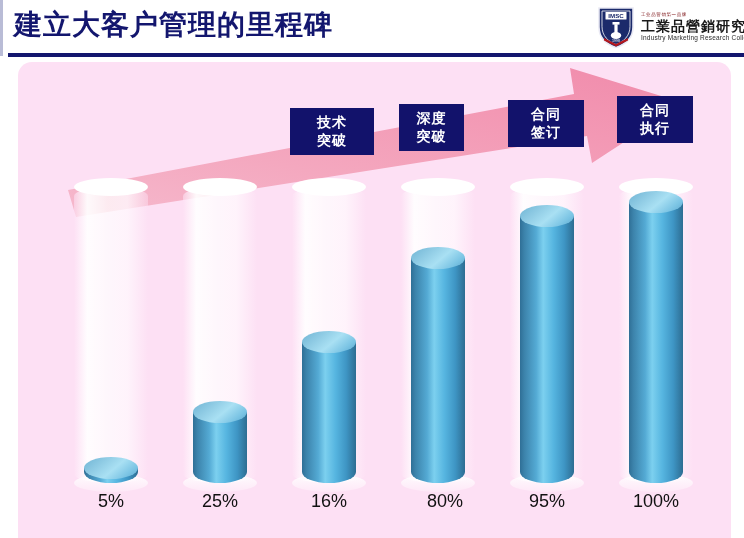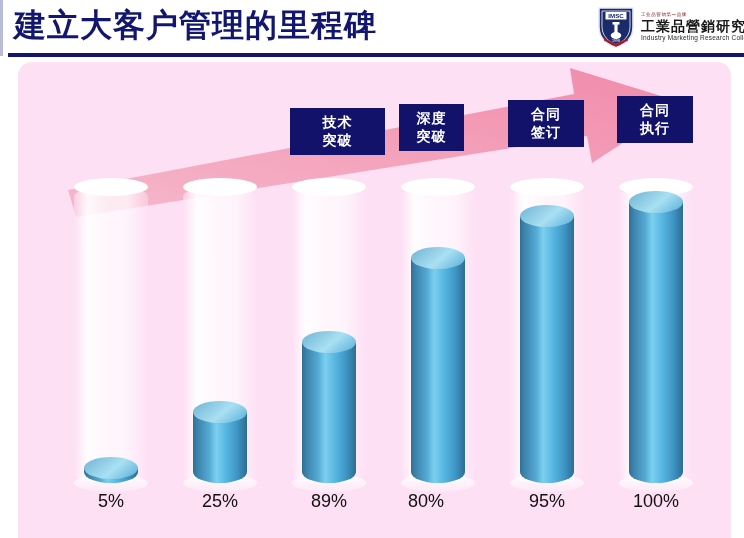--- a/index.html
+++ b/index.html
@@ -27,21 +27,21 @@
   .header {
     position: absolute;
     left: 0; top: 0;
     width: 744px;
     height: 58px;
   }
   .slide-title {
     position: absolute;
     left: 14px;
     top: 4px;
-    font-size: 32px;
+    font-size: 28px;
     font-weight: bold;
     color: #13166e;
     letter-spacing: 1px;
     white-space: nowrap;
     line-height: 42px;
     font-family: Liberation Sans, sans-serif;
   }
   .title-rule {
     position: absolute;
     left: 8px;
@@ -258,21 +258,21 @@
         <linearGradient id="arrGrad" x1="0" y1="1" x2="1" y2="0">
           <stop offset="0%" stop-color="#f6b9cd"></stop>
           <stop offset="35%" stop-color="#f4a8bf"></stop>
           <stop offset="70%" stop-color="#f398b4"></stop>
           <stop offset="100%" stop-color="#f08bab"></stop>
         </linearGradient>
       </defs>
       <path d="M50,128 L556,32 L552,6 L666,41 L574,101 L569,74 L58,155 Z" fill="url(#arrGrad)"></path>
     </svg>
 
-    <div class="label-box" style="left:272px; top:46px; width:95px;">
+    <div class="label-box" style="left:272px; top:46px; width:84px;">
       <span>技术</span>
       <span>突破</span>
     </div>
     <div class="label-box" style="left:381px; top:42px; width:65px;">
       <span>深度</span>
       <span>突破</span>
     </div>
     <div class="label-box" style="left:490px; top:38px; width:76px;">
       <span>合同</span>
       <span>签订</span>
@@ -327,19 +327,19 @@
       <div class="cyl-body"></div>
       <div class="cyl-top"></div>
     </div>
     <div class="cyl" style="left:611px; width:54px; height:281px; top:140px;">
       <div class="cyl-body"></div>
       <div class="cyl-top"></div>
     </div>
 
     <div class="pct" style="left:56px; top:429px; width:74px;">5%</div>
     <div class="pct" style="left:165px; top:429px; width:74px;">25%</div>
-    <div class="pct" style="left:274px; top:429px; width:74px;">89%</div>
-    <div class="pct" style="left:371px; top:429px; width:74px;">80%</div>
+    <div class="pct" style="left:274px; top:429px; width:74px;">16%</div>
+    <div class="pct" style="left:390px; top:429px; width:74px;">80%</div>
     <div class="pct" style="left:492px; top:429px; width:74px;">95%</div>
     <div class="pct" style="left:601px; top:429px; width:74px;">100%</div>
 
   </div>
 </div>
 
 </body></html>

